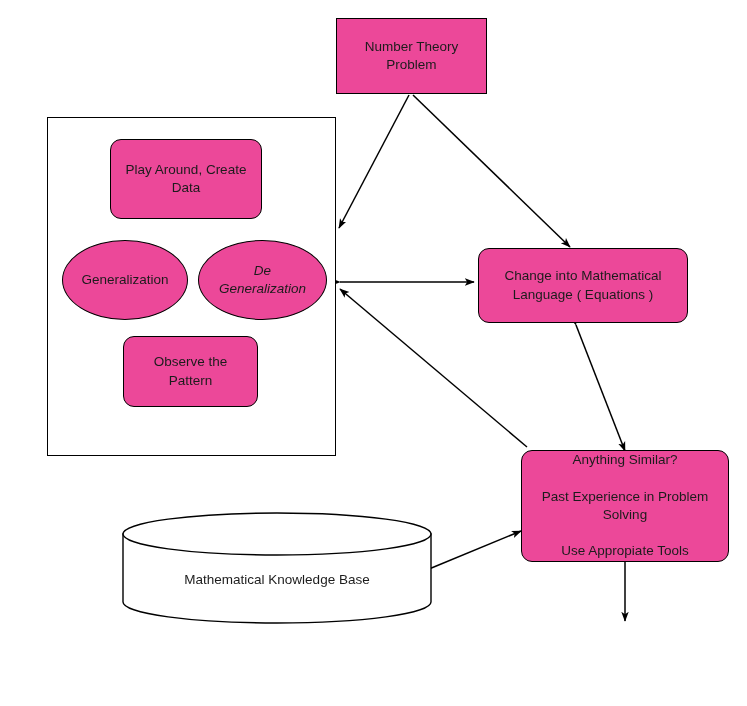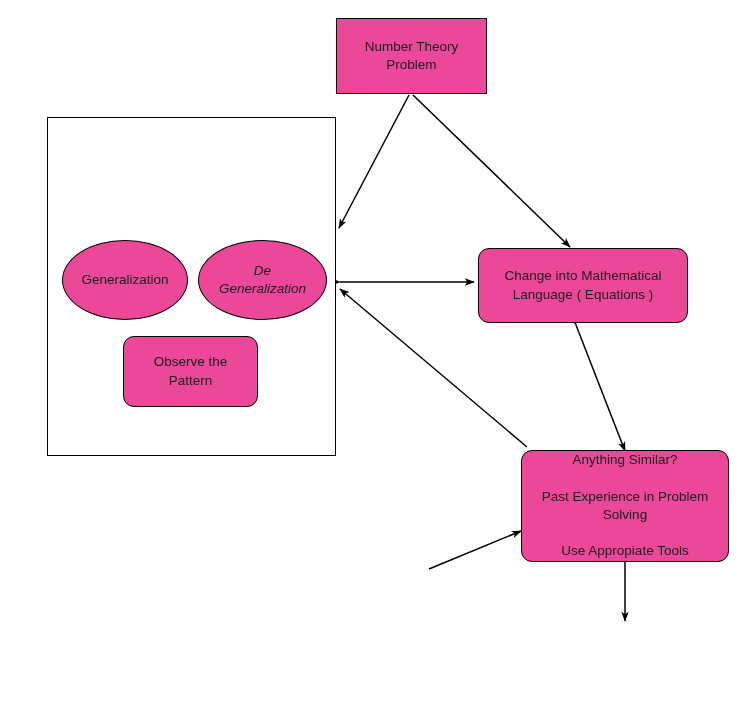--- a/index.html
+++ b/index.html
@@ -99,20 +99,24 @@
     <line x1="249" y1="314" x2="201" y2="355" stroke="#000000" stroke-width="1.5" marker-end="url(#ah)"></line>
   </svg>
 
   <div class="group-box" style="left:47px; top:117px; width:289px; height:339px;"></div>
 
   <div class="node rect" style="left:336px; top:18px; width:151px; height:76px;">
     <span class="label">Number Theory
 Problem</span>
   </div>
 
+  <div class="node round" style="left:110px; top:139px; width:152px; height:80px;">
+    <span class="label">Play Around, Create
+Data</span>
+  </div>
 
   <div class="node ellipse" style="left:62px; top:240px; width:126px; height:80px;">
     <span class="label">Generalization</span>
   </div>
 
   <div class="node ellipse" style="left:198px; top:240px; width:129px; height:80px;font-style:italic;">
     <span class="label">De
 Generalization</span>
   </div>
 
@@ -128,14 +132,21 @@
   <div class="node round" style="left:521px; top:450px; width:208px; height:112px;">
     <span class="label">Anything Similar?
 
 Past Experience in Problem
 Solving
 
 Use Appropiate Tools</span>
   </div>
 
 
+  <div class="cylinder" style="left:122px; top:512px; width:310px; height:112px;">
+    <svg width="310" height="112" viewBox="0 0 310 112" xmlns="http://www.w3.org/2000/svg">
+      <path d="M1,22 L1,90 A154,21 0 0 0 309,90 L309,22 Z" fill="#ffffff" stroke="#000000" stroke-width="1.4"></path>
+      <ellipse cx="155" cy="22" rx="154" ry="21" fill="#ffffff" stroke="#000000" stroke-width="1.4"></ellipse>
+    </svg>
+    <div class="cyl-label" style="top:60px;">Mathematical Knowledge Base</div>
+  </div>
 
 </div>
 
 </body></html>

